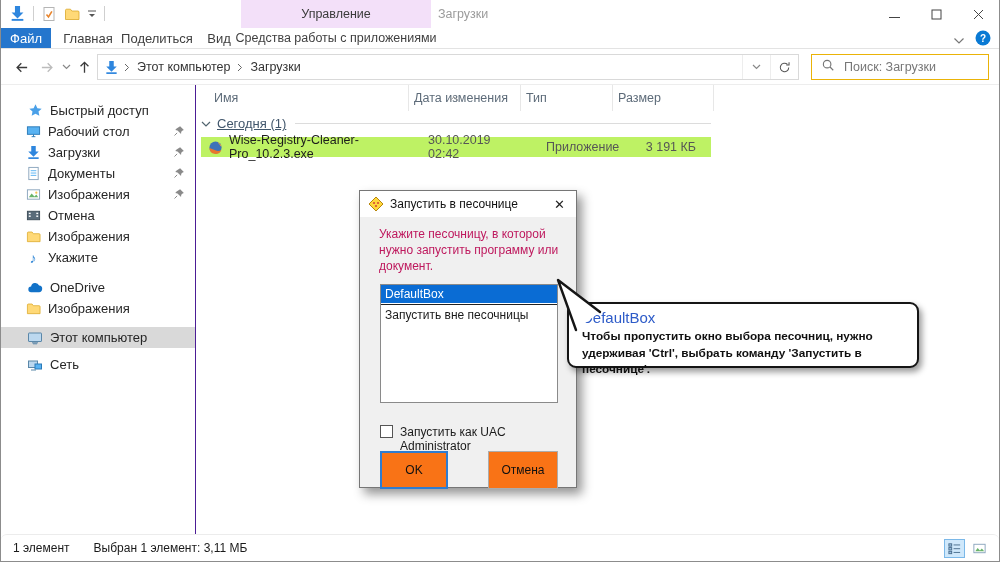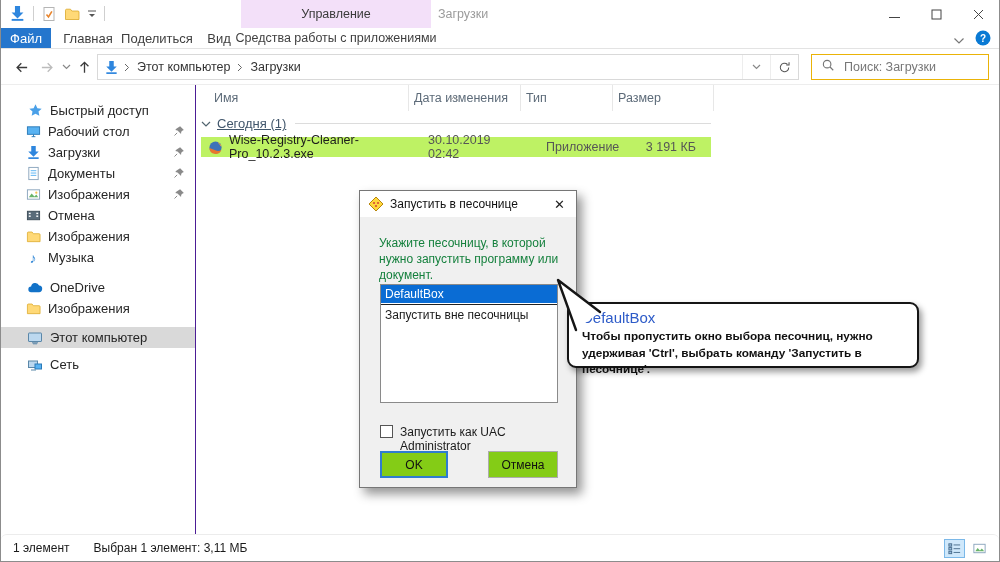--- a/index.html
+++ b/index.html
@@ -95,30 +95,30 @@
     border:1px solid transparent; }
   .vb.active { background:#cfe8fb; border:1px solid #7bb8e8; }
 
   
   .sbx-dialog { position:absolute; left:359px; top:190px; width:218px; height:298px;
     background:#f0f0f0; border:1px solid #767676; box-shadow:5px 6px 10px rgba(0,0,0,.42); z-index:10; }
   .sbx-title { height:26px; background:#fff; display:flex; align-items:center;
     padding:0 8px; font-size:12px; color:#111; }
   .sbx-title .t { flex:1; margin-left:6px; }
   .sbx-close { font-size:13px; color:#222; padding:0 3px; }
-  .sbx-instr { margin:18px 19px 0; width:180px; font-size:12px; color:#15803d; line-height:1.35; }
+  .sbx-instr { margin:9px 19px 0; width:180px; font-size:12px; color:#be185d; line-height:1.35; }
   .sbx-list { position:absolute; left:20px; top:93px; width:178px; height:119px;
     background:#fff; border:1px solid #8a8a8a; font-size:12px; overflow:hidden; }
   .sbx-item { padding:3px 4px; color:#1a1a1a; }
   .sbx-item.sel { background:#0a6cd4; color:#fff; padding:2px 4px; }
   .sbx-sep { border-top:1px solid #222; margin-top:1px; }
   .sbx-check { position:absolute; left:20px; top:234px; display:flex; align-items:flex-start;
     gap:7px; font-size:12px; color:#1a1a1a; }
   .chk { width:13px; height:13px; background:#fff; border:1px solid #555; flex:0 0 13px; }
-  .sbx-btn { position:absolute; top:260px; height:27px; background:#84cc16; font-size:12px;
+  .sbx-btn { position:absolute; top:260px; height:38px; background:#f97316; font-size:12px;
     color:#111; display:flex; align-items:center; justify-content:center; }
   .btn-ok { left:20px; width:68px; border:2px solid #2f7cd0; }
   .btn-cancel { left:128px; width:70px; border:1px solid #acacac; }
 
   
   .callout { position:absolute; left:567px; top:302px; width:352px; height:66px; background:#fff;
     border:2px solid #151515; border-radius:9px; box-shadow:3px 4px 6px rgba(0,0,0,.40);
     z-index:20; padding:5px 12px 0 13px; }
   .callout-title { color:#2d5bc8; font-size:15px; margin-bottom:2px; }
   .callout-text { font-size:11.8px; font-weight:bold; color:#101010; line-height:1.4; }
@@ -349,21 +349,21 @@
       <div class="side-item lvl1">
         <span class="sicon">
           <svg width="15" height="15" viewBox="0 0 16 16">
               <path d="M1.5 4.2c0-.5.4-1 1-1h4l1.3 1.8h6.2c.6 0 1 .4 1 1v7.5H1.5z" fill="#ffd977" stroke="#dba828" stroke-width=".8"></path>
             </svg>
           </span>
         <span>Изображения</span>
       </div>
       <div class="side-item lvl1">
         <span class="sicon note">♪</span>
-        <span>Музыка</span>
+        <span>Укажите</span>
       </div>
       <div class="side-item lvl0 gap9">
         <span class="sicon">
           <svg width="16" height="16" viewBox="0 0 16 16">
               <path d="M4.2 12.2a2.8 2.8 0 0 1-.1-5.6 4.2 4.2 0 0 1 8-1 3 3 0 0 1-.4 6.6z" fill="#1272c8"></path>
             </svg>
           </span>
         <span>OneDrive</span>
       </div>
       <div class="side-item lvl1">

